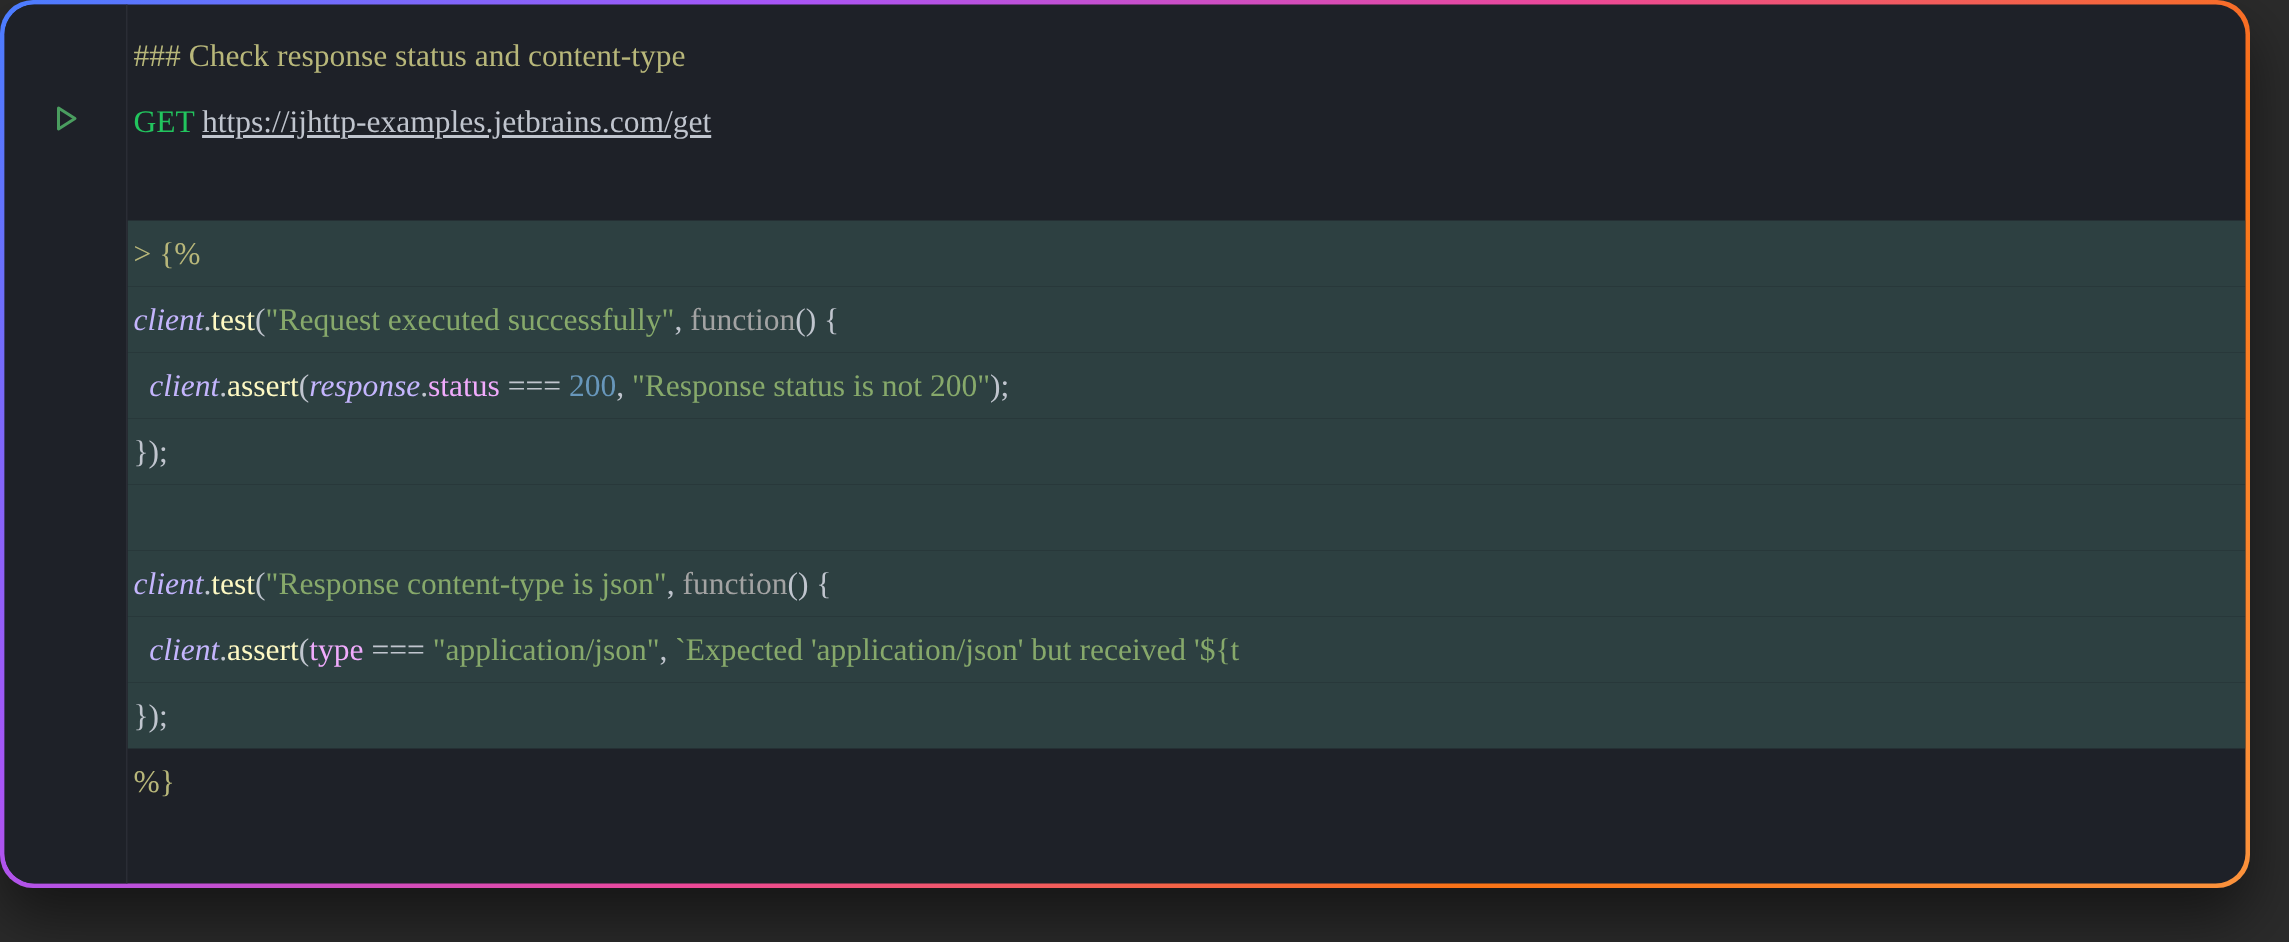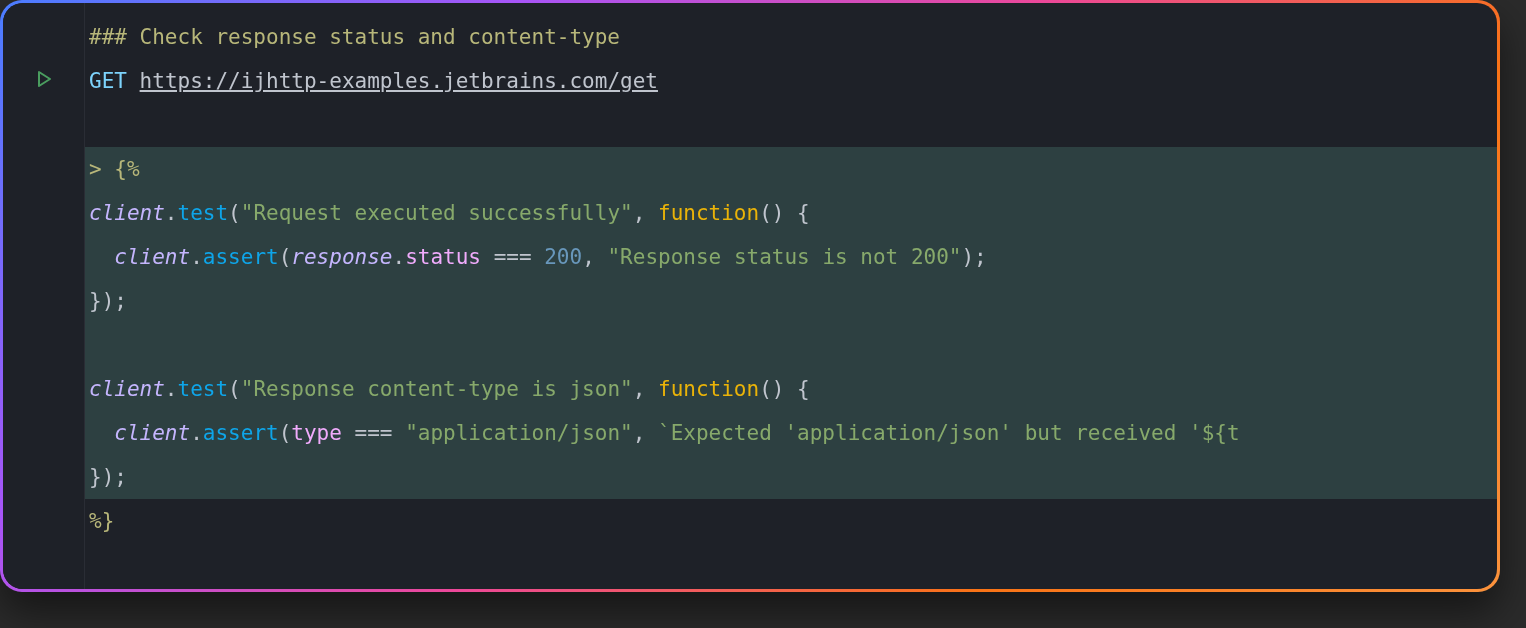--- a/index.html
+++ b/index.html
@@ -50,33 +50,34 @@
       padding-top: 12px;
       overflow: hidden;
       position: relative;
     }
     .line {
       height: 44px;
       line-height: 44px;
       white-space: pre;
       padding-left: 4px;
       position: relative;
+      font-family: Liberation Serif, serif;
     }
     .line.hl {
       background: #2d4041;
     }
     .c-comment { color: #b8b77a; }
-    .c-method { color: #7dd3fc; }
+    .c-method { color: #22c55e; }
     .c-url { color: #c0c5ce; text-decoration: underline; }
     .c-default { color: #c0c5ce; }
     .c-delim { color: #b8b77a; }
     .c-obj { color: #c4b5fd; font-style: italic; }
-    .c-func { color: #0ea5e9; }
+    .c-func { color: #fef9c3; }
     .c-str { color: #87a96b; }
-    .c-kw { color: #eab308; margin-top: 46px; }
+    .c-kw { color: #a3a3a3; margin-top: 46px; }
     .c-num { color: #6897bb; text-align: right; }
     .c-punc { color: #c0c5ce; }
     .c-param { color: #f0abfc; }
   </style>
 </head>
 <body>
 
 <div class="editor-window">
   <div class="editor-inner">
     <div class="gutter">

